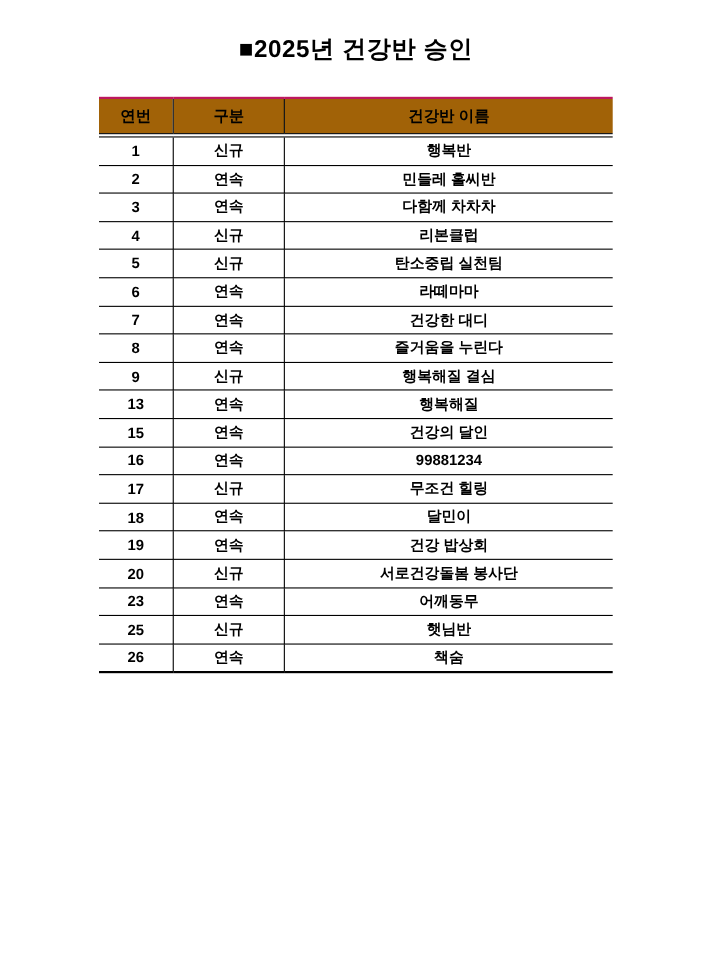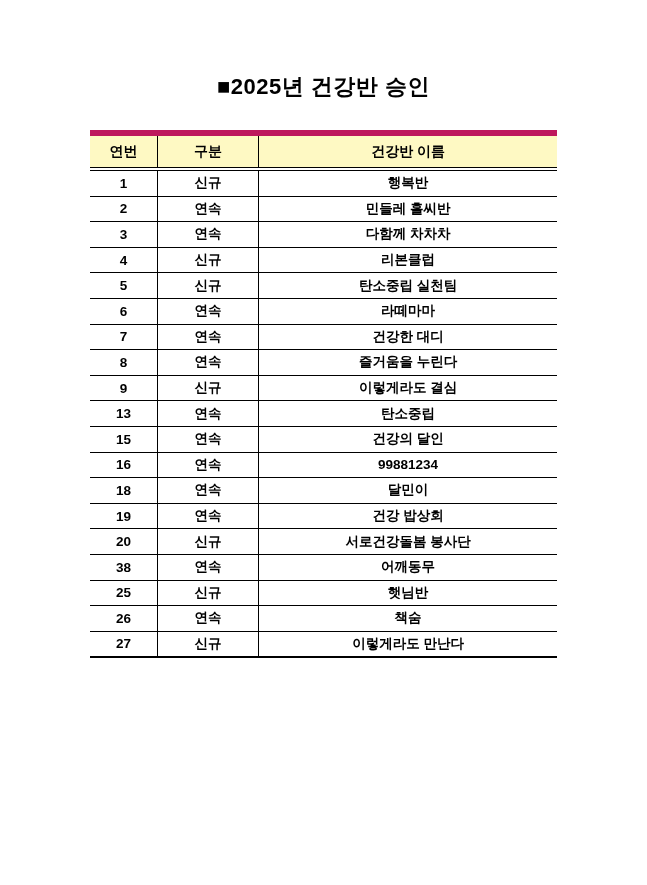--- a/index.html
+++ b/index.html
@@ -11,21 +11,21 @@
   }
   .page {
     position: relative;
     width: 647px;
     height: 885px;
     background: #ffffff;
     overflow: hidden;
   }
   .doc-title {
     margin: 0;
-    padding-top: 74px;
+    padding-top: 32px;
     text-align: center;
     font-size: 22px;
     line-height: 26px;
     font-weight: 700;
     letter-spacing: 0.5px;
     color: #000000;
   }
   table.approval {
     border-collapse: collapse;
     table-layout: fixed;
@@ -37,22 +37,22 @@
     padding: 0;
     text-align: center;
     vertical-align: middle;
     font-weight: 700;
     overflow: hidden;
     white-space: nowrap;
   }
   table.approval thead th {
     height: 31px;
     font-size: 14px;
-    background: #fef9c3;
-    border-top: 6px solid #be185d;
+    background: #a16207;
+    border-top: 2px solid #be185d;
     border-bottom: 4px double #000000;
   }
   table.approval tbody td {
     height: 24.6px;
     font-size: 13.5px;
     border-bottom: 1px solid #000000;
   }
   table.approval th:not(:last-child),
   table.approval td:not(:last-child) {
     border-right: 1px solid #000000;
@@ -120,67 +120,67 @@
           <td>건강한 대디</td>
         </tr>
         <tr>
           <td>8</td>
           <td>연속</td>
           <td>즐거움을 누린다</td>
         </tr>
         <tr>
           <td>9</td>
           <td>신규</td>
-          <td>이렇게라도 결심</td>
+          <td>행복해질 결심</td>
         </tr>
         <tr>
           <td>13</td>
           <td>연속</td>
-          <td>탄소중립</td>
+          <td>행복해질</td>
         </tr>
         <tr>
           <td>15</td>
           <td>연속</td>
           <td>건강의 달인</td>
         </tr>
         <tr>
           <td>16</td>
           <td>연속</td>
           <td>99881234</td>
+        </tr>
+        <tr>
+          <td>17</td>
+          <td>신규</td>
+          <td>무조건 힐링</td>
         </tr>
         <tr>
           <td>18</td>
           <td>연속</td>
           <td>달민이</td>
         </tr>
         <tr>
           <td>19</td>
           <td>연속</td>
           <td>건강 밥상회</td>
         </tr>
         <tr>
           <td>20</td>
           <td>신규</td>
           <td>서로건강돌봄 봉사단</td>
         </tr>
         <tr>
-          <td>38</td>
+          <td>23</td>
           <td>연속</td>
           <td>어깨동무</td>
         </tr>
         <tr>
           <td>25</td>
           <td>신규</td>
           <td>햇님반</td>
         </tr>
         <tr>
           <td>26</td>
           <td>연속</td>
           <td>책숨</td>
         </tr>
-        <tr>
-          <td>27</td>
-          <td>신규</td>
-          <td>이렇게라도 만난다</td>
-        </tr>
       </tbody>
   </table>
 </div>
 
 </body></html>

